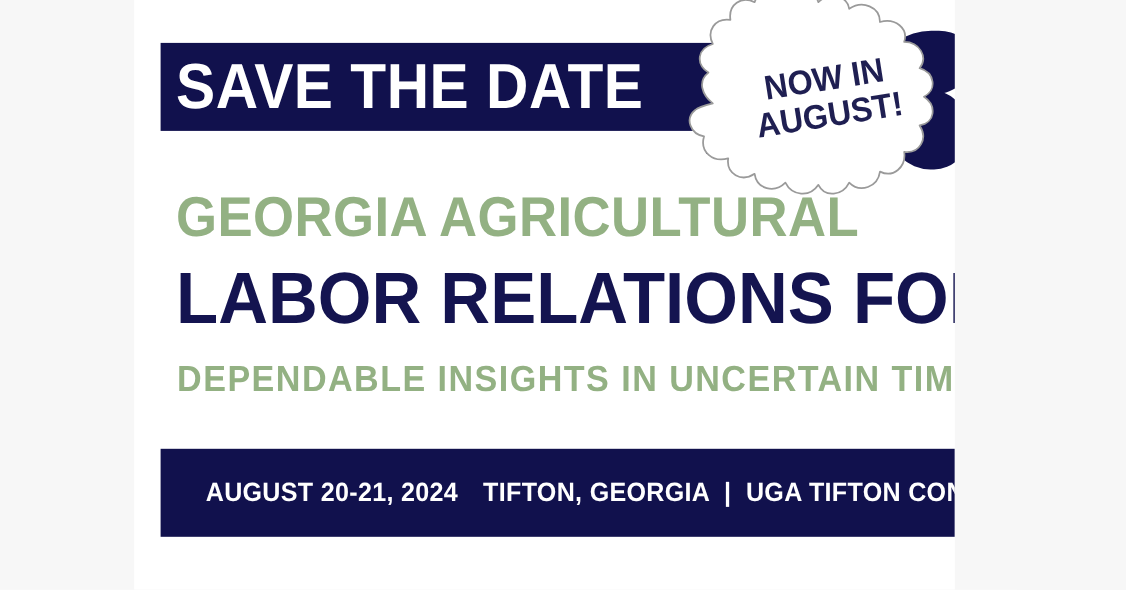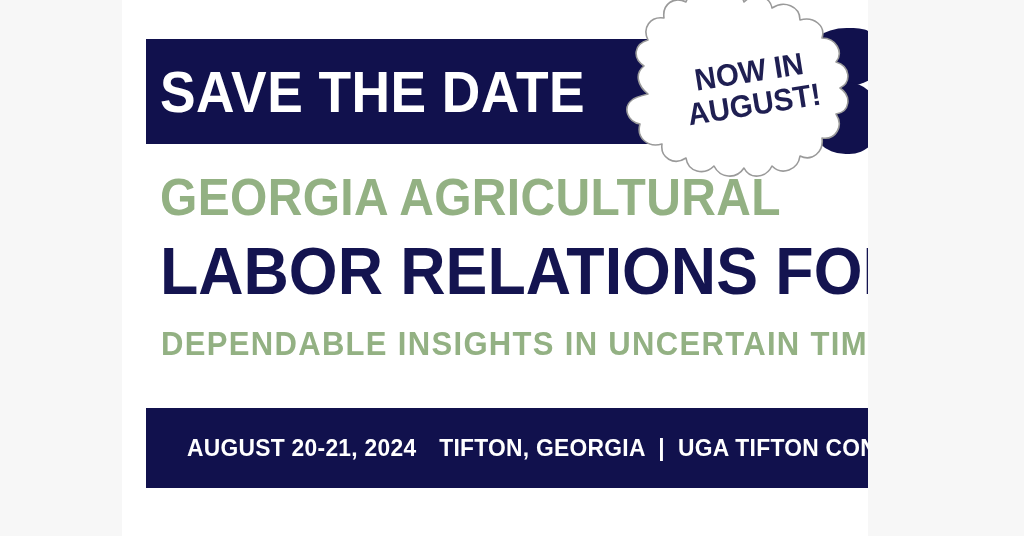--- a/index.html
+++ b/index.html
@@ -32,21 +32,21 @@
     background: #ffffff;
     overflow: hidden;
   }
 
   
   .save-bar {
     position: absolute;
     left: 24px;
     top: 39px;
     width: 530px;
-    height: 105px;
+    height: 80px;
     background: #11114d;
     z-index: 2;
   }
   .save-bar-text {
     position: absolute;
     left: 14px;
     top: 50%;
     transform: translateY(-50%);
     color: #ffffff;
     font-family: "Liberation Sans Narrow", "Liberation Sans", sans-serif;

